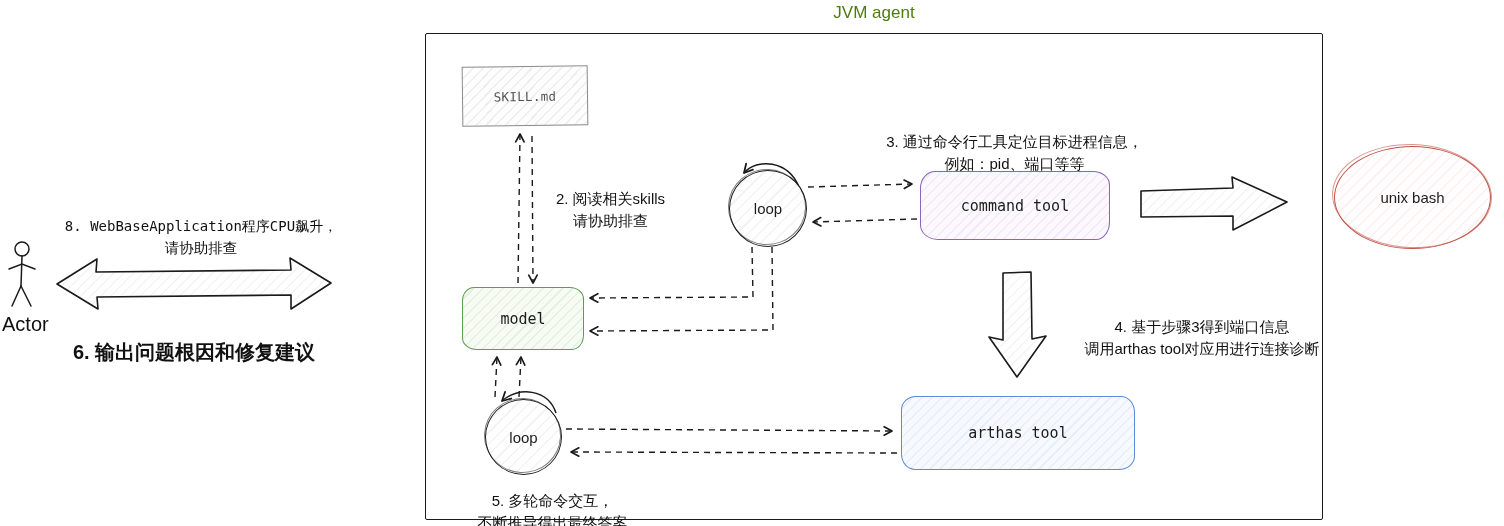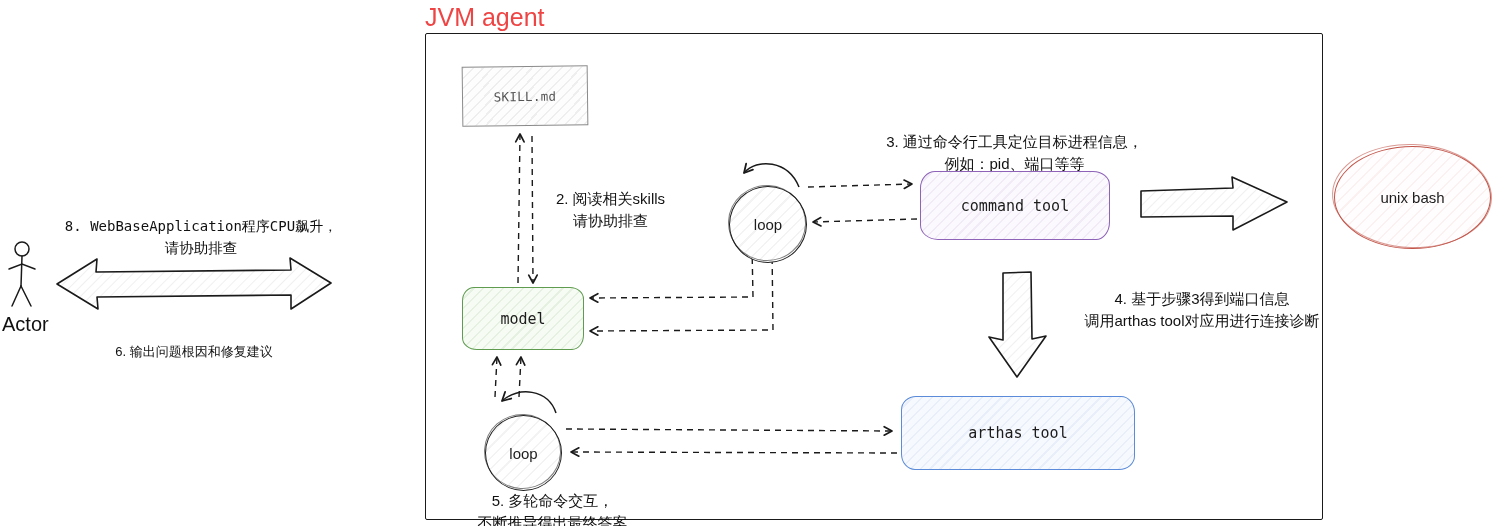--- a/index.html
+++ b/index.html
@@ -5,21 +5,21 @@
   * { margin:0; padding:0; box-sizing:border-box; }
   html,body { background:#ffffff; }
   .canvas {
     position:relative; width:1504px; height:526px; background:#fff;
     font-family:"Liberation Sans","DejaVu Sans",sans-serif; color:#111;
     overflow:hidden;
   }
   .note { position:absolute; font-size:15px; line-height:22px; text-align:center; color:#111;margin-top:12px; }
   .mono { font-family:"DejaVu Sans Mono","Liberation Mono",monospace; }
 
-  .title { position:absolute; left:425px; top:3px; width:898px; font-size:25px; color:#ef4444; }
+  .title { position:absolute; left:425px; top:3px; width:898px; text-align:center; font-size:17px; color:#4d7c0f; }
 
   .main-box {
     position:absolute; left:425px; top:33px; width:898px; height:487px;
     border:1.7px solid #1a1a1a; border-radius:2px; background:transparent;
   }
 
   .node {
     position:absolute; display:flex; align-items:center; justify-content:center;
     z-index:2; background:#fff;
   }
@@ -28,21 +28,20 @@
   .skill {
     left:462px; top:66px; width:126px; height:60px;
     border:1.3px solid #8a8a8a; transform:rotate(-0.7deg);
     background: repeating-linear-gradient(135deg, rgba(110,110,110,.10) 0 1.5px, transparent 1.5px 7px), #fdfdfd;
   }
   .skill span { font-size:12.5px; color:#555; letter-spacing:.3px; }
 
   .loop {
     border-radius:50%; border:1.6px solid #1f1f1f;
     background: repeating-linear-gradient(135deg, rgba(90,90,90,.07) 0 1.5px, transparent 1.5px 8px), #fff;
-    margin-top: 16px;
   }
   .loop::before {
     content:""; position:absolute; inset:-2px 0 1px -2px; border:1.2px solid rgba(20,20,20,.55);
     border-radius:50%; transform:rotate(3deg); pointer-events:none;
   }
   .loop-top { left:729px; top:170px; width:78px; height:77px; }
   .loop-bottom { left:485px; top:399px; width:77px; height:76px; }
 
   .command {
     left:920px; top:171px; width:190px; height:69px;
@@ -69,23 +68,23 @@
   }
   .unixbash::before {
     content:""; position:absolute; inset:-3px -2px 0 -3px; border:1.2px solid rgba(194,85,74,.6);
     border-radius:50%; transform:rotate(2deg); pointer-events:none;
   }
 
   .t1 { left:62px;  top:203px; width:278px; font-size:14.5px; }
   .t1 .code-line { font-family:"DejaVu Sans Mono","Liberation Mono",monospace; font-size:14px; }
   .t2 { left:528px; top:176px; width:165px; }
   .t3 { left:852px; top:119px; width:325px; }
-  .t4 { left:1078px; top:276px; width:248px; }
+  .t4 { left:1078px; top:304px; width:248px; }
   .t5 { left:450px; top:478px; width:205px; }
-  .t6 { left:70px;  top:329px; width:248px; font-size:13px; }
+  .t6 { left:70px;  top:329px; width:248px; font-size:20px;font-weight:bold; }
   .actor-label { position:absolute; left:2px; top:313px; font-size:20px; color:#111; }
 
   svg.overlay { position:absolute; left:0; top:0; z-index:1; pointer-events:none; }
 </style>
 </head>
 <body>
 
 <div class="canvas">
 
   <svg class="overlay" width="1504" height="526" viewBox="0 0 1504 526">

